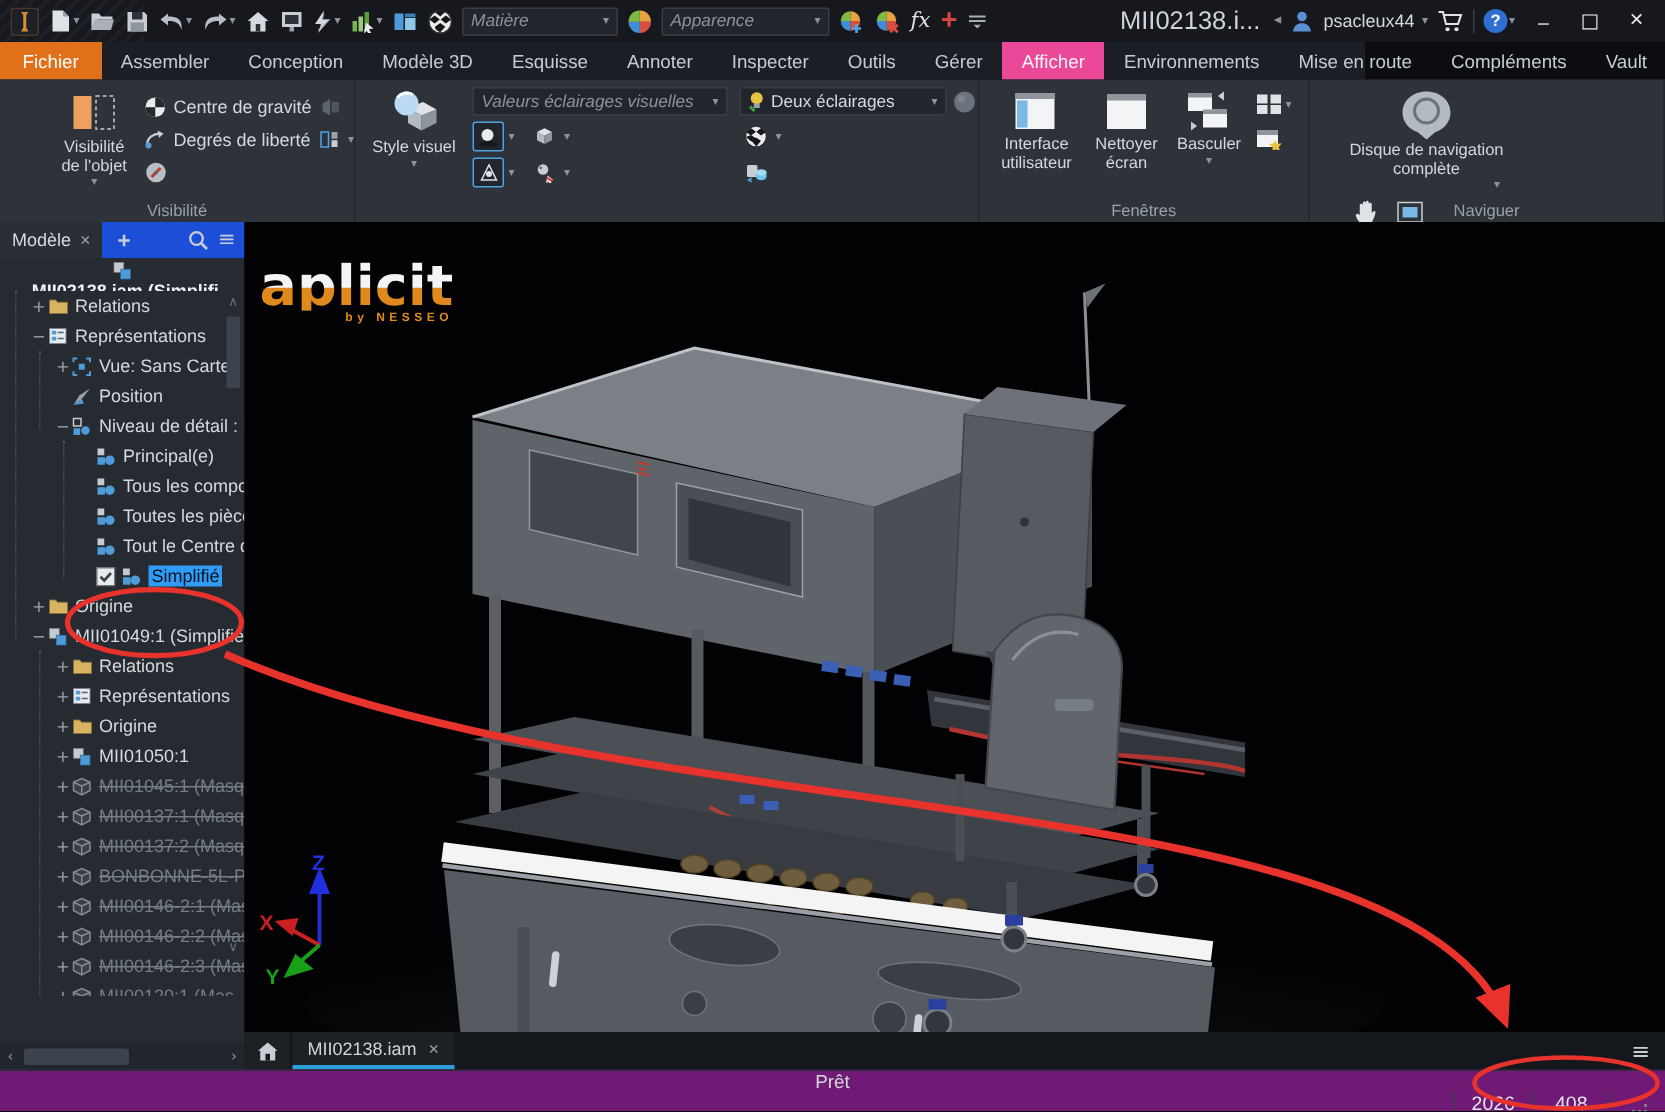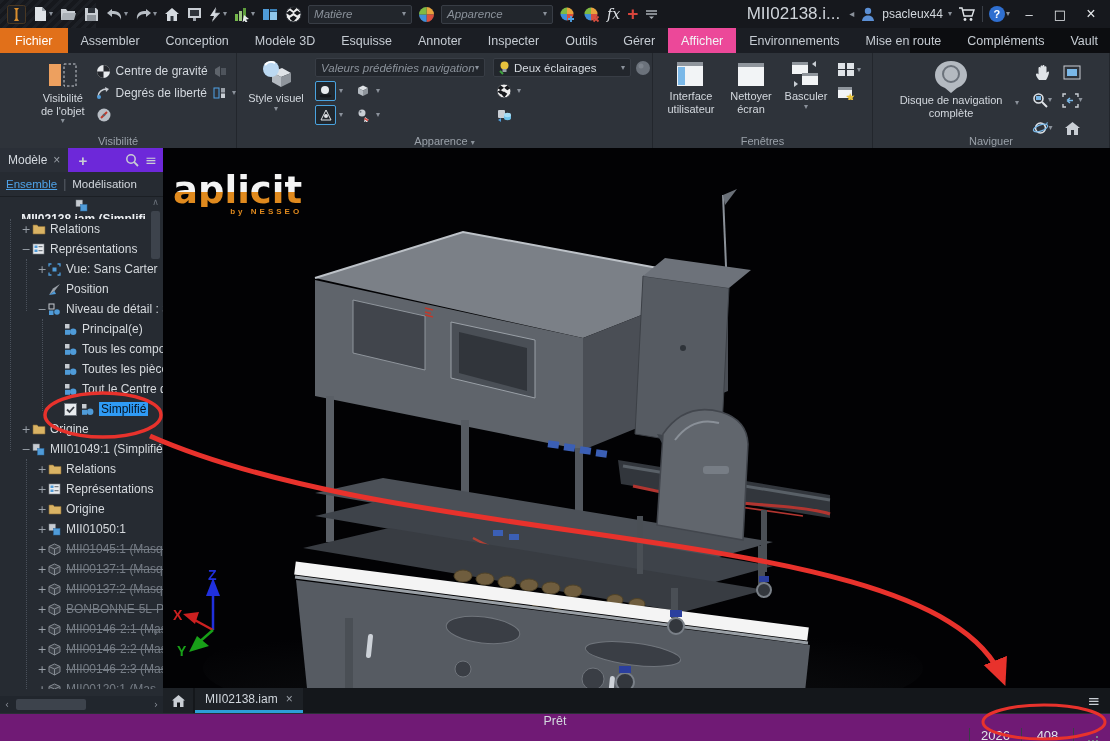--- a/index.html
+++ b/index.html
@@ -35,21 +35,21 @@
          display:flex;align-items:flex-start;padding-top:5px;}
   .panel-label{position:absolute;bottom:1px;left:0;right:0;text-align:center;font-size:11px;color:#9aa1a9;
                white-space:nowrap;}
   .bigbtn{display:flex;flex-direction:column;align-items:center;text-align:center;color:#d3d8de;
           font-size:11px;line-height:1.15;padding-top:2px;}
   .sbtn{width:21px;height:20px;display:flex;align-items:center;justify-content:center;border-radius:2px;}
   .sbtn.blue{border:1px solid #4aa3df;background:#20262c;}
   .riblabel-row{display:flex;align-items:center;gap:5px;height:22px;color:#d3d8de;font-size:12px;white-space:nowrap;}
   
   .browser{position:absolute;top:148px;left:0;width:163px;height:565px;background:#262b32;overflow:hidden;}
-  .browser-tabs{height:24px;background:#6d28d9;display:flex;align-items:center;}
+  .browser-tabs{height:24px;background:#1d4ed8;display:flex;align-items:center;}
   .btab{height:24px;display:flex;align-items:center;gap:6px;background:#2a2f37;color:#d5dae0;
         padding:0 8px;font-size:12px;}
   .browser-modes{height:25px;display:flex;align-items:center;gap:6px;padding:0 6px;border-bottom:1px solid #1b1f24;}
   .mode-link{font-size:11.5px;}
   .mode-link.primary{color:#4fa3e8;text-decoration:underline;}
   .mode-sep{color:#596069;}
   .tree{position:relative;height:492px;overflow:hidden;padding-top:2px;}
   .trow{height:20px;display:flex;align-items:center;white-space:nowrap;overflow:hidden;}
   .texp{width:12px;flex-shrink:0;color:#9aa1a9;font-size:11px;text-align:center;line-height:1;}
   .ticon{width:15px;flex-shrink:0;margin-right:3px;}
@@ -334,21 +334,21 @@
             <path d="M14 12l9 5v10l-9-5z" fill="#b4bac1"></path>
             <path d="M23 17l10-4v9l-10 5z" fill="#8f959c"></path>
           <circle cx="13" cy="9" r="8" fill="#bcd9f2"></circle>
             <path d="M7 5a8 8 0 0110-2" stroke="#fff" stroke-width="2" fill="none"></path>
         </svg>
         <span>Style visuel</span>
         <span class="caret icon-glyph">▾</span>
       </div>
       <div style="display:flex;flex-direction:column;gap:4px;margin-left:8px;">
         <div class="combo" style="width:170px;">
-          <span>Valeurs prédéfinies navigation</span>
+          <span>Valeurs éclairages visuelles</span>
           <span class="caret icon-glyph">▾</span>
         </div>
         <div style="display:flex;gap:3px;align-items:center;">
           <span class="sbtn blue">
             <svg width="15" height="13" viewBox="0 0 15 13">
                 <circle cx="7" cy="5" r="4" fill="#e8ebee"></circle>
                 <ellipse cx="7.5" cy="11" rx="6" ry="1.6" fill="#15171b"></ellipse>
               </svg>
           </span>
           <span class="caret icon-glyph">▾</span>
@@ -412,24 +412,20 @@
             <svg width="16" height="15" viewBox="0 0 16 15">
                 <rect x="2" y="2" width="7" height="8" rx="1" fill="#c9ced4"></rect>
                 <ellipse cx="11.5" cy="10" rx="3.5" ry="2.2" fill="#6fc2ea"></ellipse>
                 <rect x="8" y="7" width="7" height="3" fill="#6fc2ea"></rect>
                 <ellipse cx="11.5" cy="7" rx="3.5" ry="2.2" fill="#a5dcf5"></ellipse>
                 <path d="M2 12l3-2v4z" fill="#4f9bd8"></path>
               </svg>
           </span>
         </div>
       </div>
-      <div class="panel-label">
-        <span>Apparence</span>
-        <span class="caret icon-glyph">▾</span>
-      </div>
     </div>
 
     <div class="panel" style="width:220px;padding-left:6px;">
       <div class="bigbtn" style="width:64px;">
         <svg width="32" height="30" viewBox="0 0 32 30">
             <rect x="2" y="2" width="26" height="24" fill="#f2f4f6"></rect>
             <rect x="2" y="2" width="26" height="4" fill="#8f959c"></rect>
             <rect x="3" y="7" width="7" height="18" fill="#7ab8e8"></rect>
           </svg>
         <span>Interface utilisateur</span>
@@ -465,21 +461,21 @@
         </div>
         <svg width="18" height="15" viewBox="0 0 18 15">
             <rect x="1" y="2" width="14" height="11" fill="#f2f4f6"></rect>
             <rect x="1" y="2" width="14" height="3" fill="#8f959c"></rect>
             <path d="M13 8l1.5 3 3-.5-2 2.5 1 3-3-1.5-2.5 2 .5-3.5L9 11l3.5-.5z" fill="#e8c33d"></path>
           </svg>
       </div>
       <div class="panel-label">Fenêtres</div>
     </div>
 
-    <div class="panel" style="width:237px;padding-left:14px;">
+    <div class="panel" style="width:237px;padding-left:14px;flex-direction:column;">
       <div class="bigbtn" style="width:128px;">
         <svg width="36" height="34" viewBox="0 0 36 34">
           <path d="M18 1c9 0 16 6 16 14 0 6-4 11-10 13l-6 5-6-5C6 26 2 21 2 15 2 7 9 1 18 1z" fill="#b4bac1"></path>
           <circle cx="18" cy="14" r="8" fill="none" stroke="#6b727b" stroke-width="2"></circle>
         </svg>
         <span>Disque de navigation complète</span>
       </div>
       <span class="caret icon-glyph" style="align-self:center;">▾</span>
       <div style="display:grid;grid-template-columns:30px 30px;grid-auto-rows:28px;margin-left:8px;align-items:center;justify-items:center;">
         <svg width="17" height="17" viewBox="0 0 17 17">
@@ -528,25 +524,20 @@
         <span style="color:#9aa0a8;font-size:12px;">×</span>
       </div>
       <span style="margin-left:10px;color:#c9ced4;font-size:15px;font-weight:bold;">+</span>
       <span style="margin-left:auto;margin-right:6px;">
         <svg width="14" height="14" viewBox="0 0 14 14">
             <circle cx="6" cy="6" r="4.2" fill="none" stroke="#c9ced4" stroke-width="1.5"></circle>
             <path d="M9.2 9.2L13 13" stroke="#c9ced4" stroke-width="1.8"></path>
           </svg>
       </span>
       <span style="margin-right:6px;color:#c9ced4;font-size:14px;" class="icon-glyph">≡</span>
-    </div>
-    <div class="browser-modes">
-      <span class="mode-link primary">Ensemble</span>
-      <span class="mode-sep">|</span>
-      <span class="mode-link">Modélisation</span>
     </div>
     <div class="tree" id="tree">
       <div class="guide" style="left:10px;top:22px;height:232px;"></div>
       <div class="guide" style="left:26px;top:62px;height:52px;"></div>
       <div class="guide" style="left:42px;top:122px;height:92px;"></div>
       <div class="guide" style="left:26px;top:262px;height:230px;"></div>
     <div class="trow bold" style="padding-left: 4px; flex-direction: column;">
           <span class="texp icon-glyph"></span>
           <span class="ticon">
             <svg width="13" height="13" viewBox="0 0 13 13">

